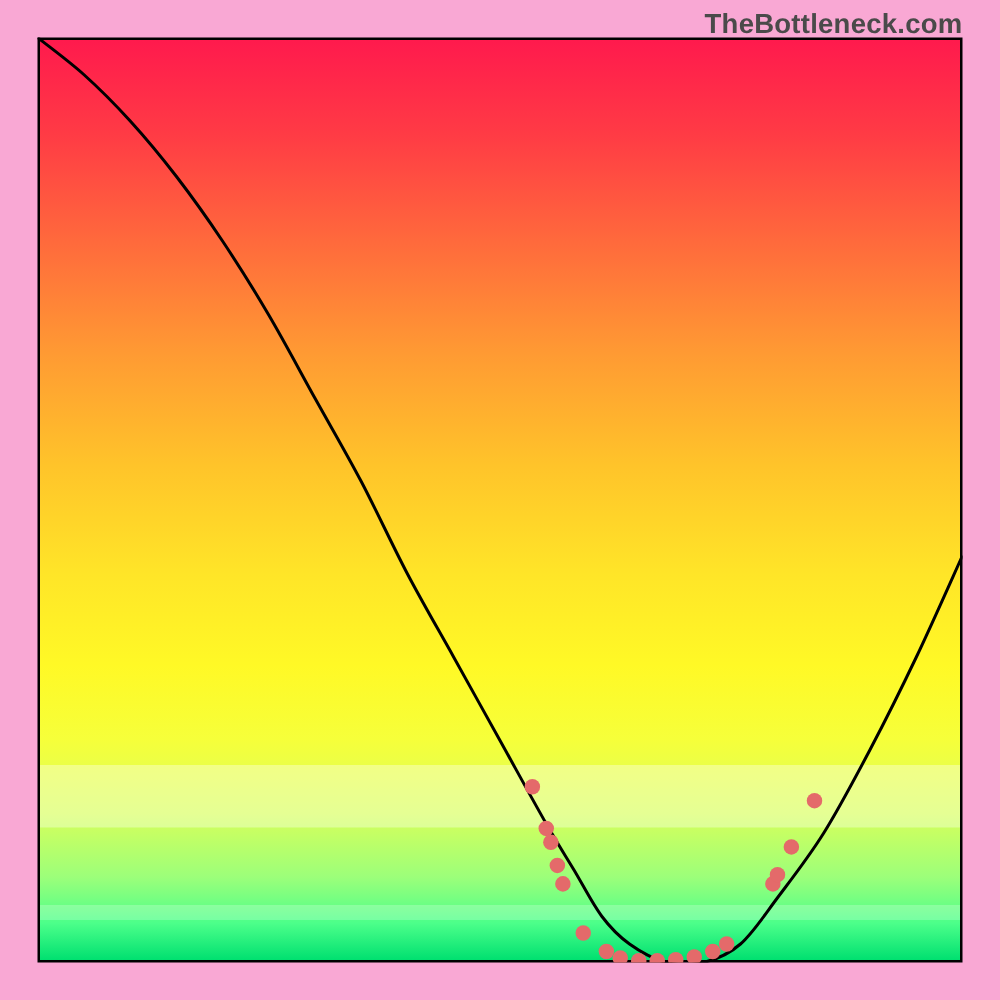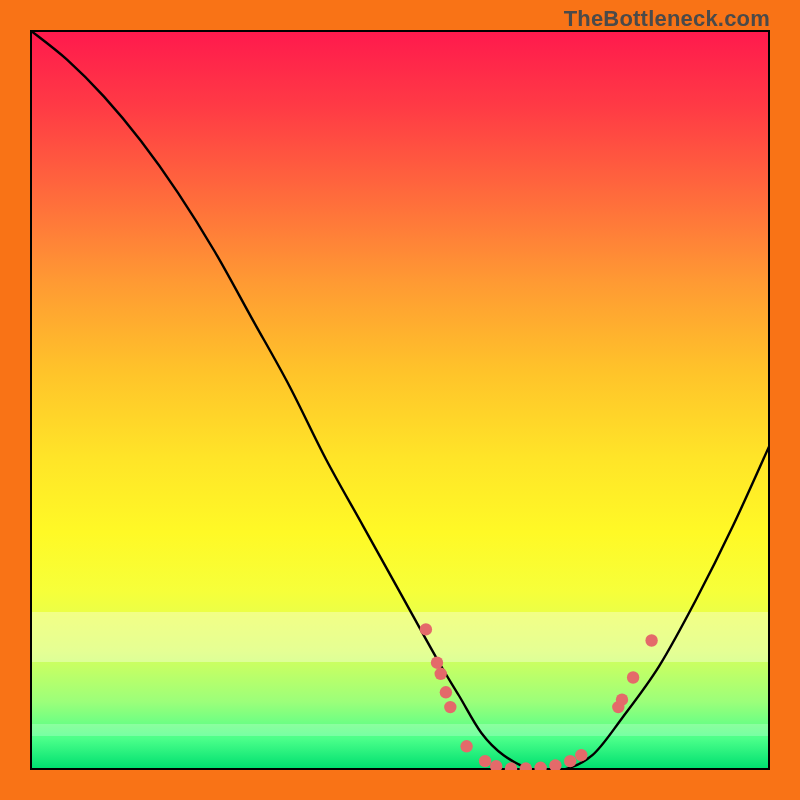--- a/index.html
+++ b/index.html
@@ -8,21 +8,21 @@
     width: 800px;
     height: 800px;
     background: #000000;
     overflow: hidden;
     font-family: Arial, Helvetica, sans-serif;
   }
   .stage {
     position: relative;
     width: 800px;
     height: 800px;
-    background: #f97316;
+    background: #f9a8d4;
   }
   .frame {
     position: absolute;
     left: 30px;
     top: 30px;
     width: 740px;
     height: 740px;
     background: linear-gradient(to bottom,
       #ff1a4d 0%,
       #ff3a45 10%,

